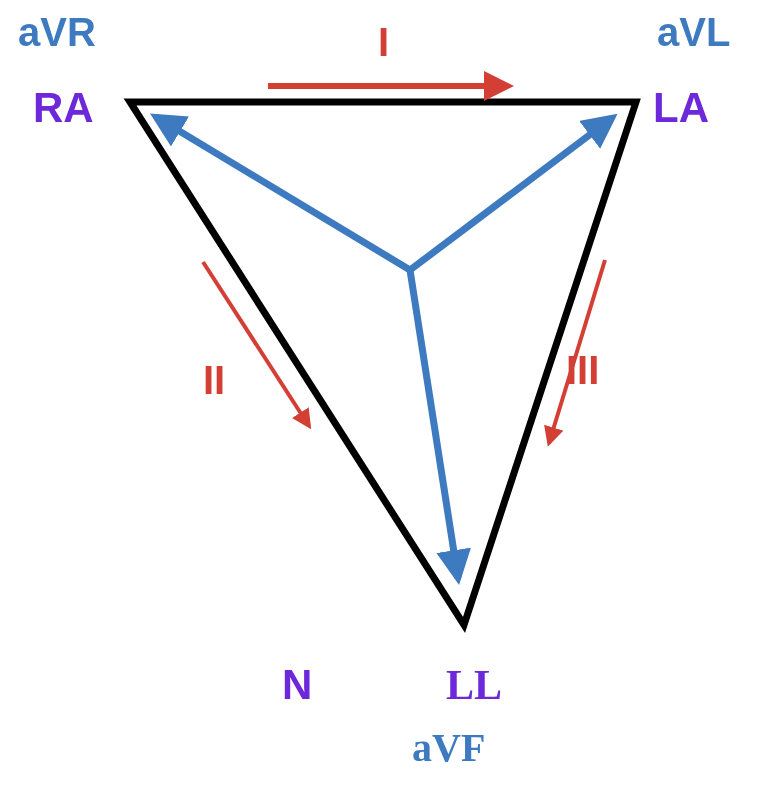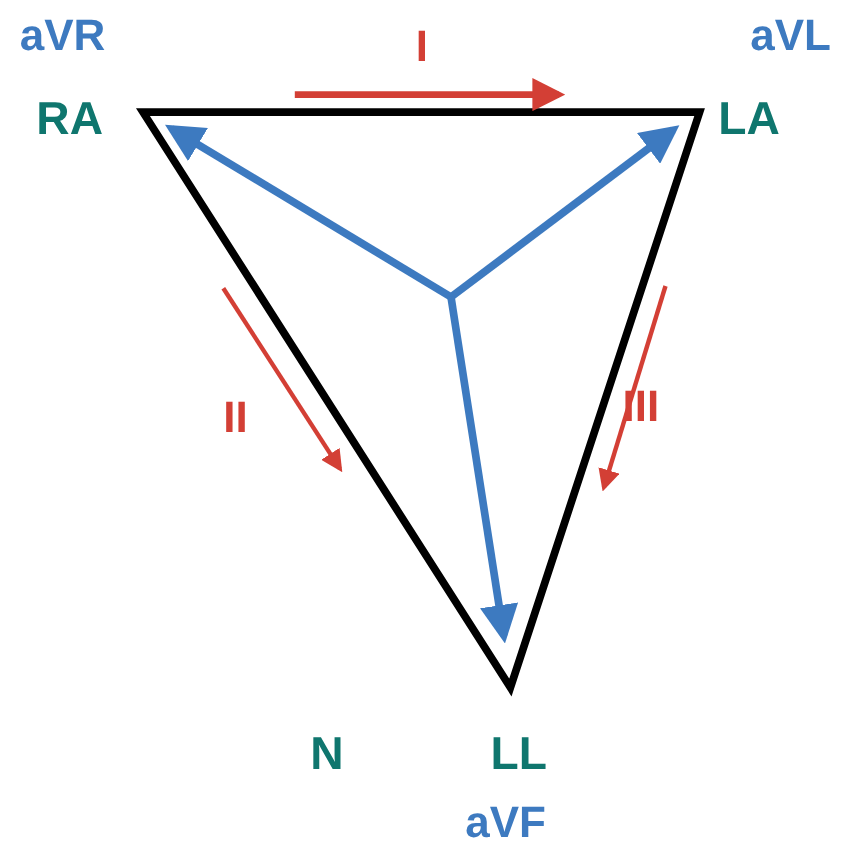--- a/index.html
+++ b/index.html
@@ -22,21 +22,21 @@
       height: 785px;
     }
     .label {
       position: absolute;
       font-weight: bold;
       line-height: 1;
       white-space: nowrap;
       font-family: "Liberation Sans", "DejaVu Sans", sans-serif;
     }
     .lead-aug { color: #3d7ac0; font-size: 40px; }
-    .lead-limb { color: #0f766e; font-size: 42px; }
+    .lead-limb { color: #6d28d9; font-size: 42px; }
     .lead-bipolar { color: #d33f35; font-size: 40px; }
   </style>
 </head>
 <body>
 
 <svg id="diagram" width="767" height="785" viewBox="0 0 767 785" xmlns="http://www.w3.org/2000/svg">
   <defs>
     <marker id="blue-head" viewBox="0 0 10 10" refX="8" refY="5" markerWidth="5" markerHeight="5" orient="auto" markerUnits="strokeWidth">
       <path d="M0,0 L10,5 L0,10 z" fill="#3d7ac0"></path>
     </marker>
@@ -50,23 +50,23 @@
   <line x1="410" y1="270" x2="156" y2="117" stroke="#3d7ac0" stroke-width="7" marker-end="url(#blue-head)"></line>
   <line x1="410" y1="270" x2="612" y2="118" stroke="#3d7ac0" stroke-width="7" marker-end="url(#blue-head)"></line>
   <line x1="410" y1="270" x2="458" y2="578" stroke="#3d7ac0" stroke-width="7" marker-end="url(#blue-head)"></line>
 
   <line x1="268" y1="86" x2="508" y2="86" stroke="#d33f35" stroke-width="6" marker-end="url(#red-head)"></line>
   <line x1="203" y1="262" x2="309" y2="426" stroke="#d33f35" stroke-width="4" marker-end="url(#red-head)"></line>
   <line x1="605" y1="260" x2="549" y2="443" stroke="#d33f35" stroke-width="4" marker-end="url(#red-head)"></line>
 </svg>
 
 <div class="label lead-aug" style="left:18px; top:12px;">aVR</div>
-<div class="label lead-aug" style="left:682px; top:12px;">aVL</div>
-<div class="label lead-aug" style="left:423px; top:728px;">aVF</div>
+<div class="label lead-aug" style="left:657px; top:12px;">aVL</div>
+<div class="label lead-aug" style="left:412px; top:728px;font-family:Liberation Serif, serif;">aVF</div>
 
 <div class="label lead-limb" style="left:33px; top:87px;">RA</div>
 <div class="label lead-limb" style="left:653px; top:87px;">LA</div>
-<div class="label lead-limb" style="left:446px; top:664px;">LL</div>
+<div class="label lead-limb" style="left:446px; top:664px;font-family:Liberation Serif, serif;">LL</div>
 <div class="label lead-limb" style="left:282px; top:664px;">N</div>
 
 <div class="label lead-bipolar" style="left:378px; top:22px;">I</div>
 <div class="label lead-bipolar" style="left:203px; top:360px;">II</div>
 <div class="label lead-bipolar" style="left:566px; top:350px;">III</div>
 
 </body></html>

